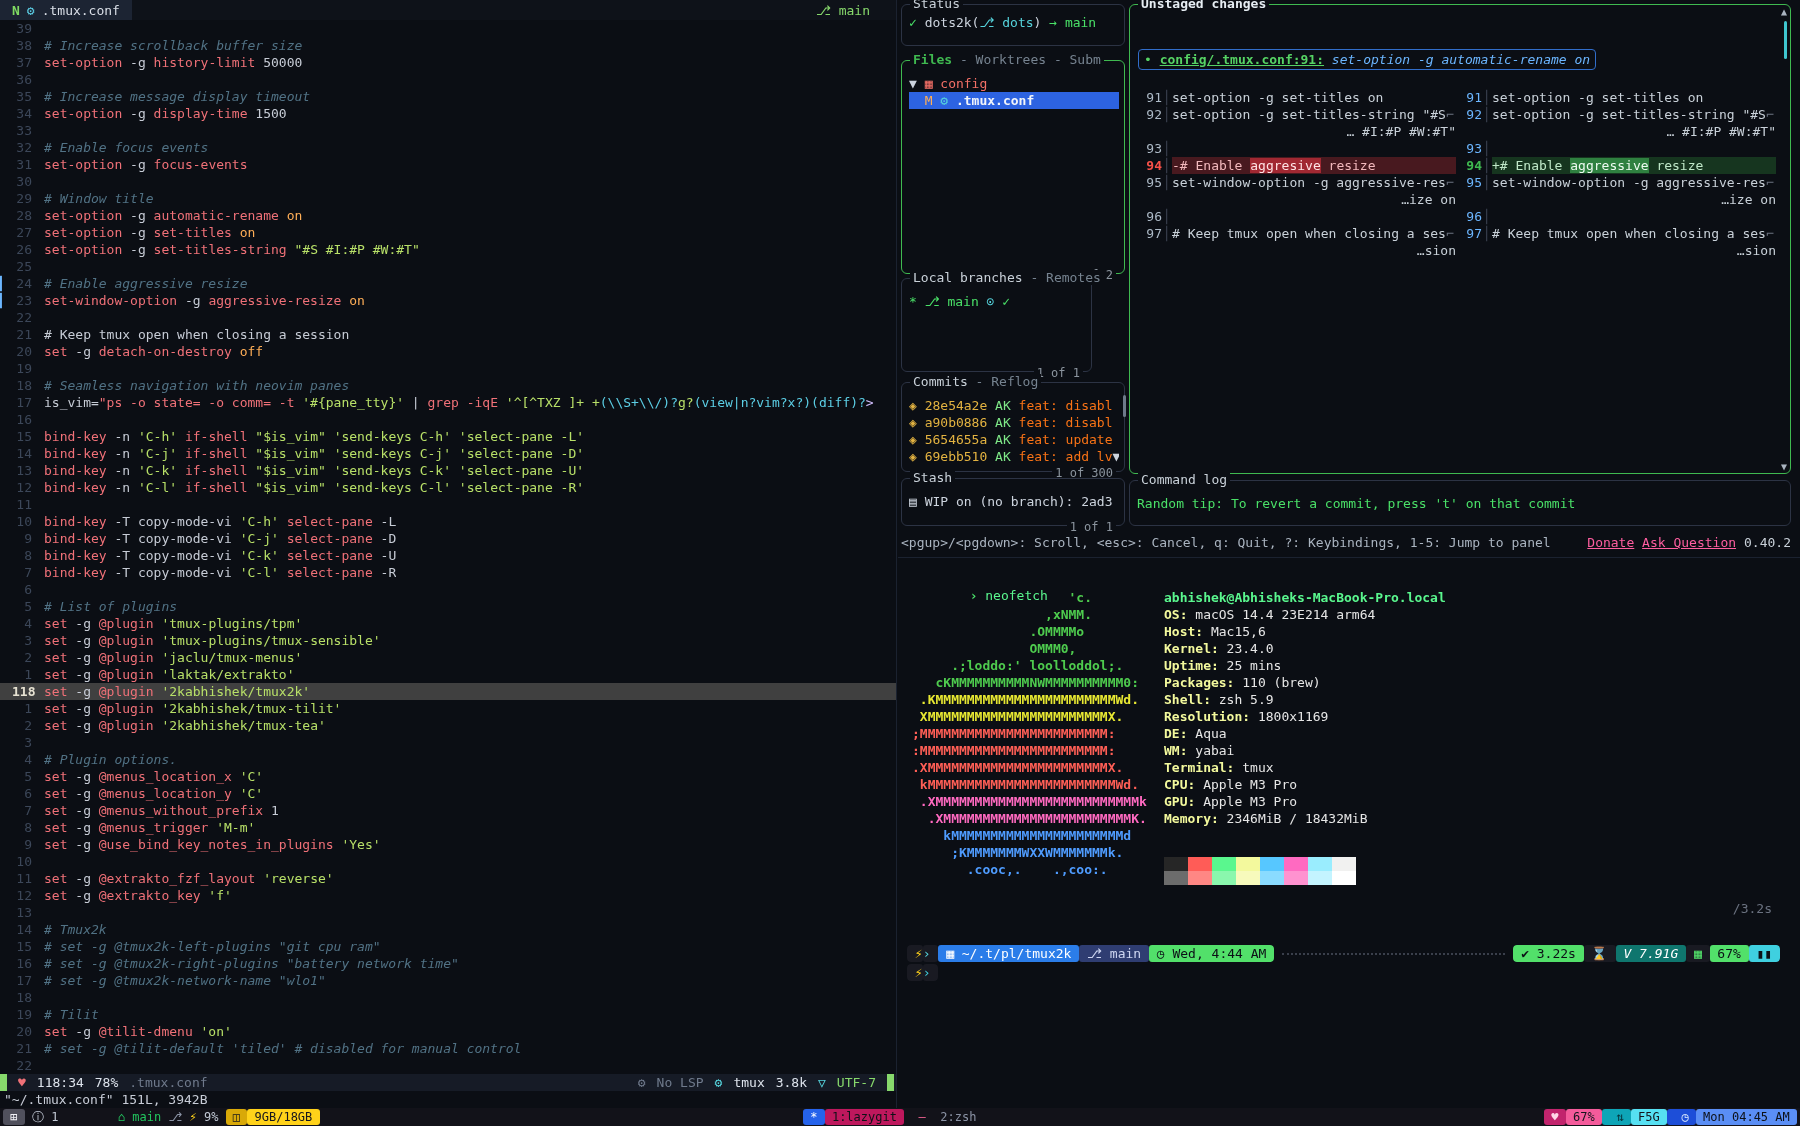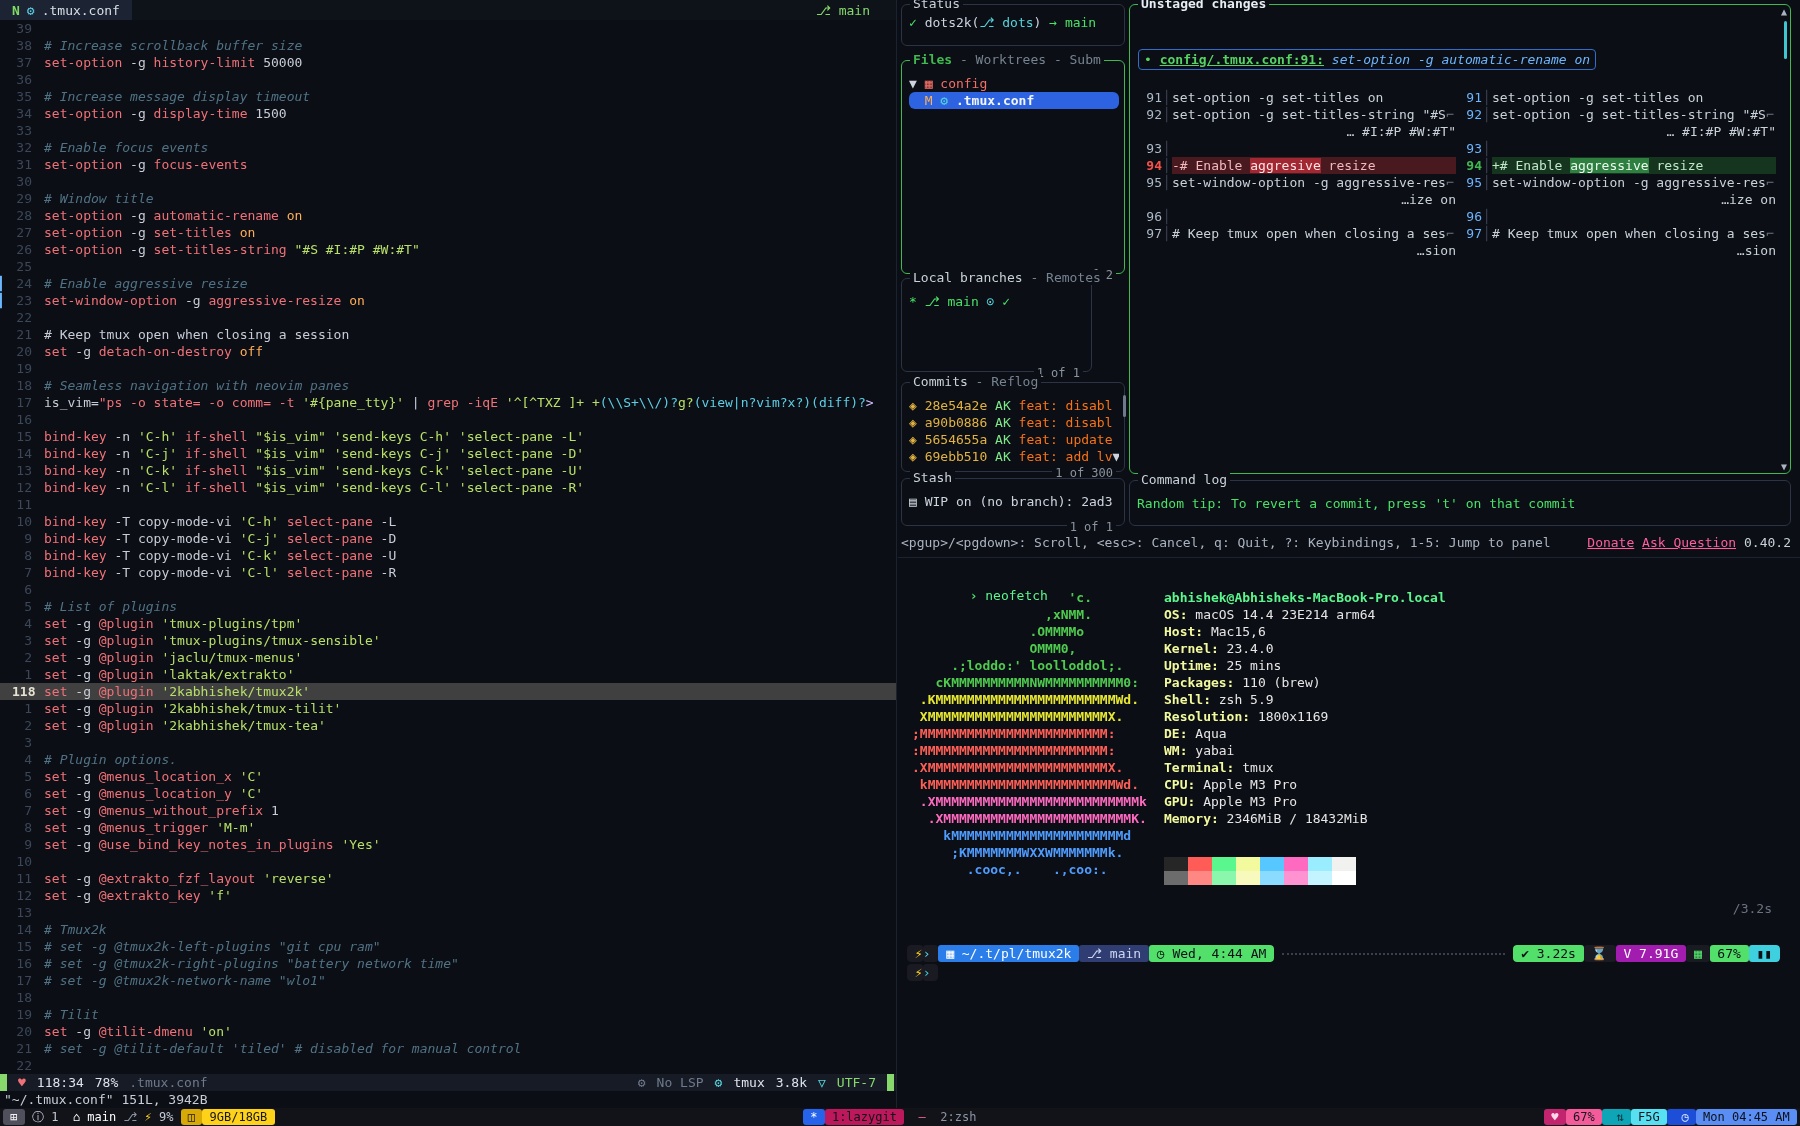--- a/index.html
+++ b/index.html
@@ -39,21 +39,21 @@
   .panel.active{border-color:var(--active-border)}
   .ptitle{position:absolute;top:-9px;left:8px;background:#0b0e14;padding:0 3px;white-space:pre;color:#c9d1d9}
   .ptitle .tmain{color:#c9d1d9}
   .panel.active .ptitle .tmain{color:var(--active-border);font-weight:bold}
   .ptitle .trest{color:#768390}
   .ptitle .tbold{color:#e6edf3;font-weight:bold}
   .pcounter{position:absolute;bottom:-9px;right:8px;background:#0b0e14;padding:0 3px;color:#8b949e;font-size:12px}
   .pbody{position:absolute;left:7px;right:5px;top:9px;bottom:3px;overflow:hidden}
   .pbody.lower{top:14px}
   .lrow{height:17px;line-height:17px;white-space:pre;overflow:hidden}
-  .lrow.sel{background:var(--selection);border-radius:6px}
+  .lrow.sel{background:var(--selection);border-radius:0}
   .sscroll{position:absolute;right:-2px;top:12px;width:3px;height:22px;background:#6e7a8a;border-radius:2px}
 
   #p-status{left:3px;top:4px;width:224px;height:42px}
   #p-files{left:3px;top:60px;width:224px;height:214px}
   #p-branches{left:3px;top:278px;width:191px;height:94px}
   #p-commits{left:3px;top:382px;width:224px;height:90px}
   #p-stash{left:3px;top:478px;width:224px;height:48px}
   #p-unstaged{left:231px;top:4px;width:662px;height:470px}
   #p-cmdlog{left:231px;top:480px;width:662px;height:46px}
 
@@ -399,42 +399,42 @@
             <span class="seg" style="background: rgb(25, 26, 34); color: rgb(255, 210, 26);"> ⚡</span>
             <span class="seg" style="background: rgb(25, 26, 34); color: rgb(86, 212, 221);">› </span>
             <span class="seg" style="background: rgb(43, 125, 233); color: rgb(255, 255, 255);"> ▦ ~/.t/pl/tmux2k </span>
             <span class="seg" style="background: rgb(47, 61, 114); color: rgb(206, 214, 242);"> ⎇ main </span>
             <span class="seg" style="background: rgb(82, 224, 106); color: rgb(12, 16, 22);"> ◷ Wed, 4:44 AM </span>
           </span>
         <span class="pdots"></span>
         <span class="seggroup" id="p10k-right">
             <span class="seg" style="background: rgb(82, 224, 106); color: rgb(12, 16, 22);"> ✔ 3.22s </span>
             <span class="seg" style="background: rgb(25, 26, 34); color: rgb(255, 210, 26);"> ⌛ </span>
-            <span class="seg" style="background: #a21caf; color: rgb(255, 255, 255);"> V 7.91G </span>
+            <span class="seg" style="background: #0f766e; color: rgb(255, 255, 255); font-style: italic;"> V 7.91G </span>
             <span class="seg" style="background: rgb(25, 26, 34); color: rgb(82, 224, 106);"> ▦ </span>
             <span class="seg" style="background: rgb(82, 224, 106); color: rgb(12, 16, 22);"> 67% </span>
             <span class="seg" style="background: rgb(63, 208, 224); color: rgb(12, 16, 22);"> ▮▮ </span>
           </span>
       </div>
       <div id="p10k-line2">
         <span class="seggroup" id="p10k-line2-group">
             <span class="seg" style="background: rgb(25, 26, 34); color: rgb(255, 210, 26);"> ⚡</span>
             <span class="seg" style="background: rgb(25, 26, 34); color: rgb(63, 208, 224);">› </span>
           </span>
       </div>
     </div>
   </div>
 
   <div id="pane-divider"></div>
 
   <div id="tmux-bar">
     <div id="tb-left">
         <span class="seg" style="background: rgb(80, 80, 92); color: rgb(240, 240, 245);"> ⊞ </span>
         <span class="seg" style="color: rgb(195, 202, 214);"> ⓘ 1 </span>
-        <span class="seg" style="color: #ffffff;"> ⌂ main </span>
+        <span class="seg" style="color: #22c55e; margin-left: 45px;"> ⌂ main </span>
         <span class="seg" style="color: rgb(139, 147, 165);">⎇ </span>
         <span class="seg" style="color: rgb(255, 210, 26);">⚡</span>
         <span class="seg" style="color: rgb(195, 202, 214);"> 9% </span>
         <span class="seg" style="background: rgb(217, 169, 8); color: rgb(21, 21, 29);"> ◫ </span>
         <span class="seg" style="background: rgb(255, 210, 26); color: rgb(21, 21, 29);"> 9GB/18GB </span>
       </div>
     <div id="tb-windows">
         <span class="seg" style="background: rgb(37, 99, 235); color: rgb(255, 255, 255);"> * </span>
         <span class="seg" style="background: #be185d; color: rgb(13, 17, 23);"> 1:lazygit </span>
         <span class="seg" style="color: rgb(240, 98, 146);">  — </span>

